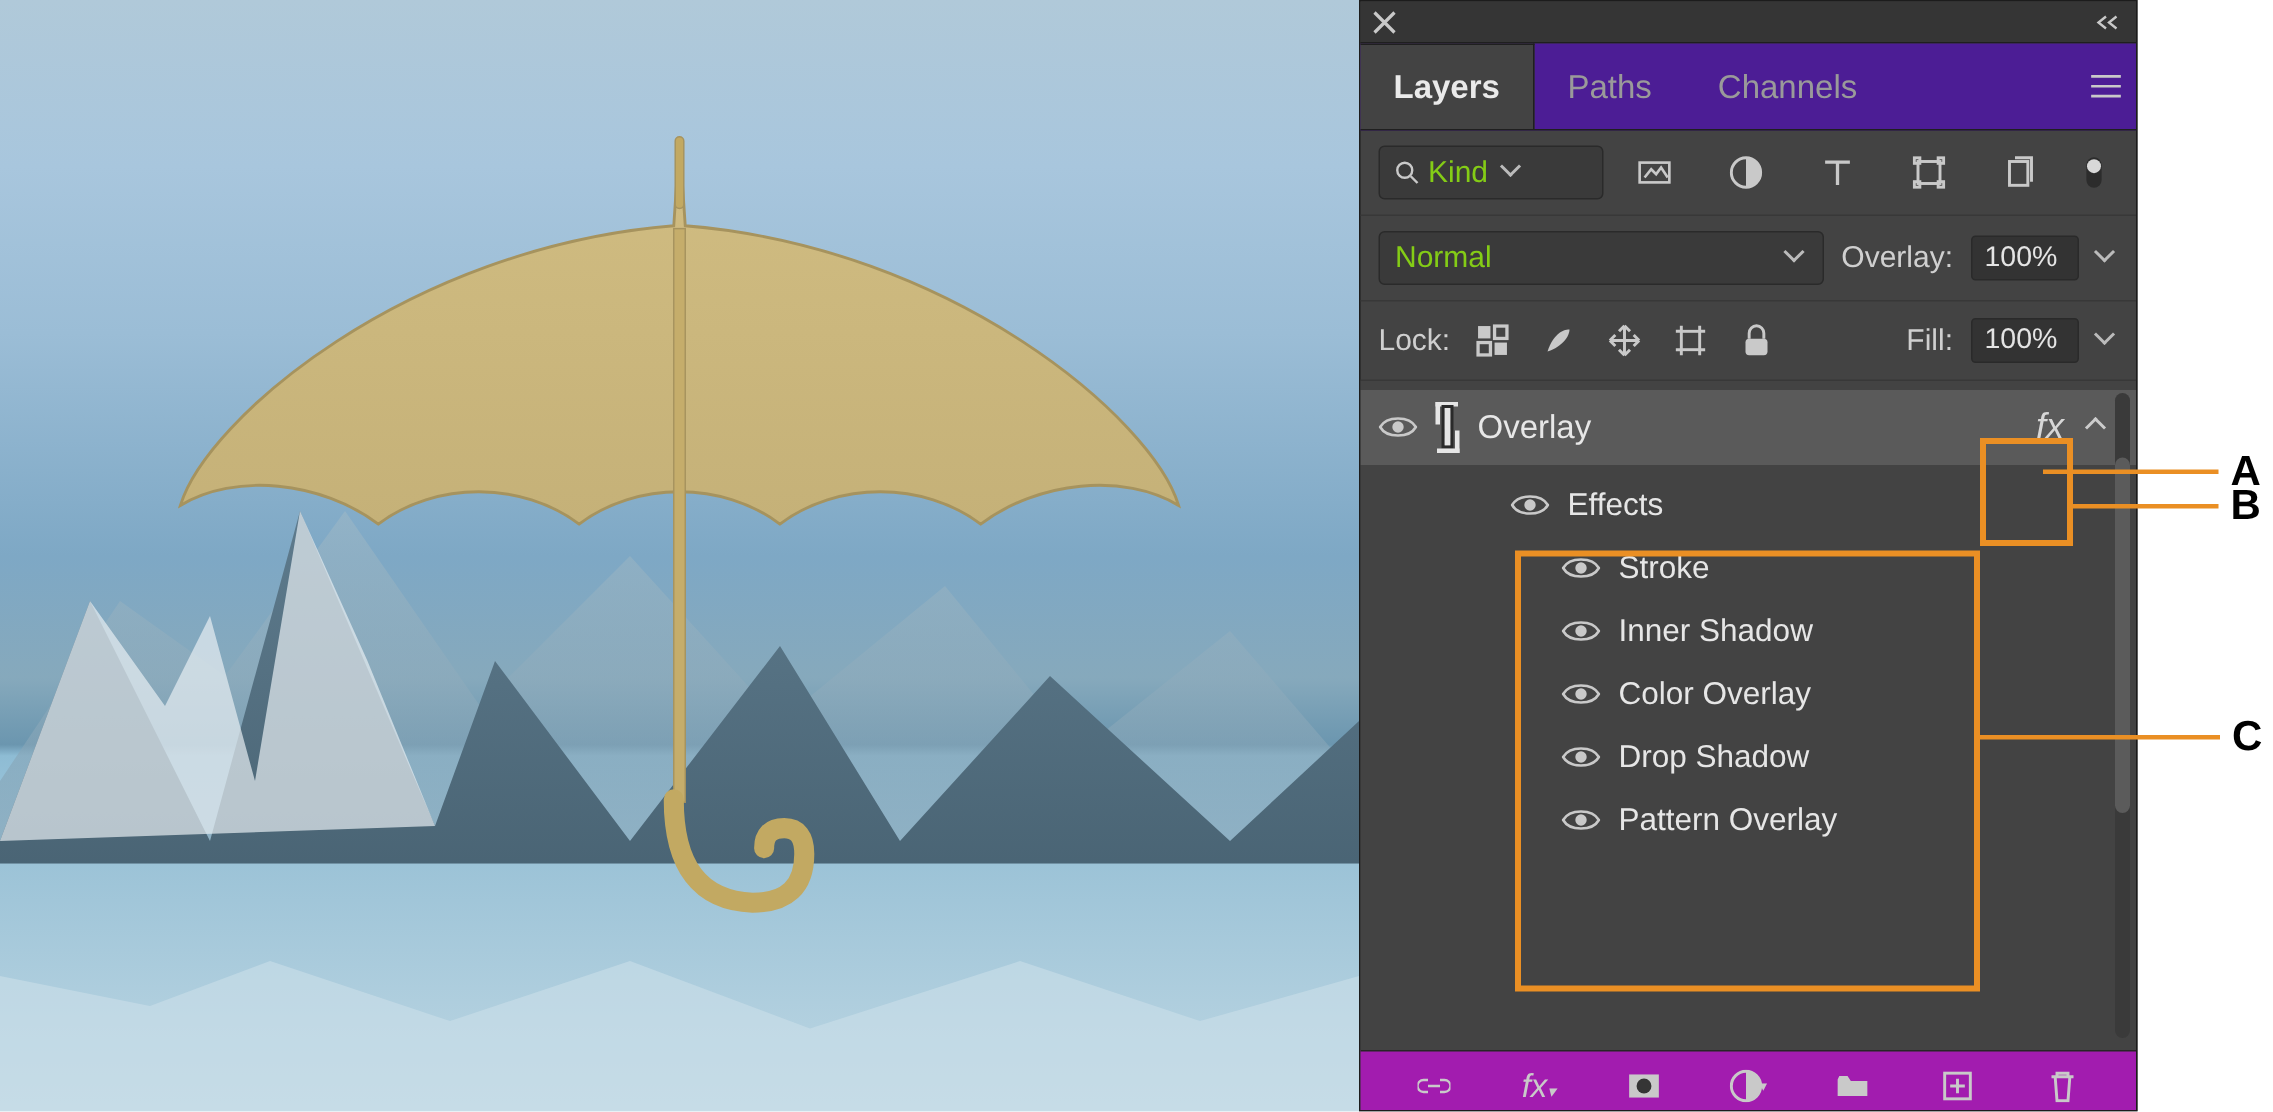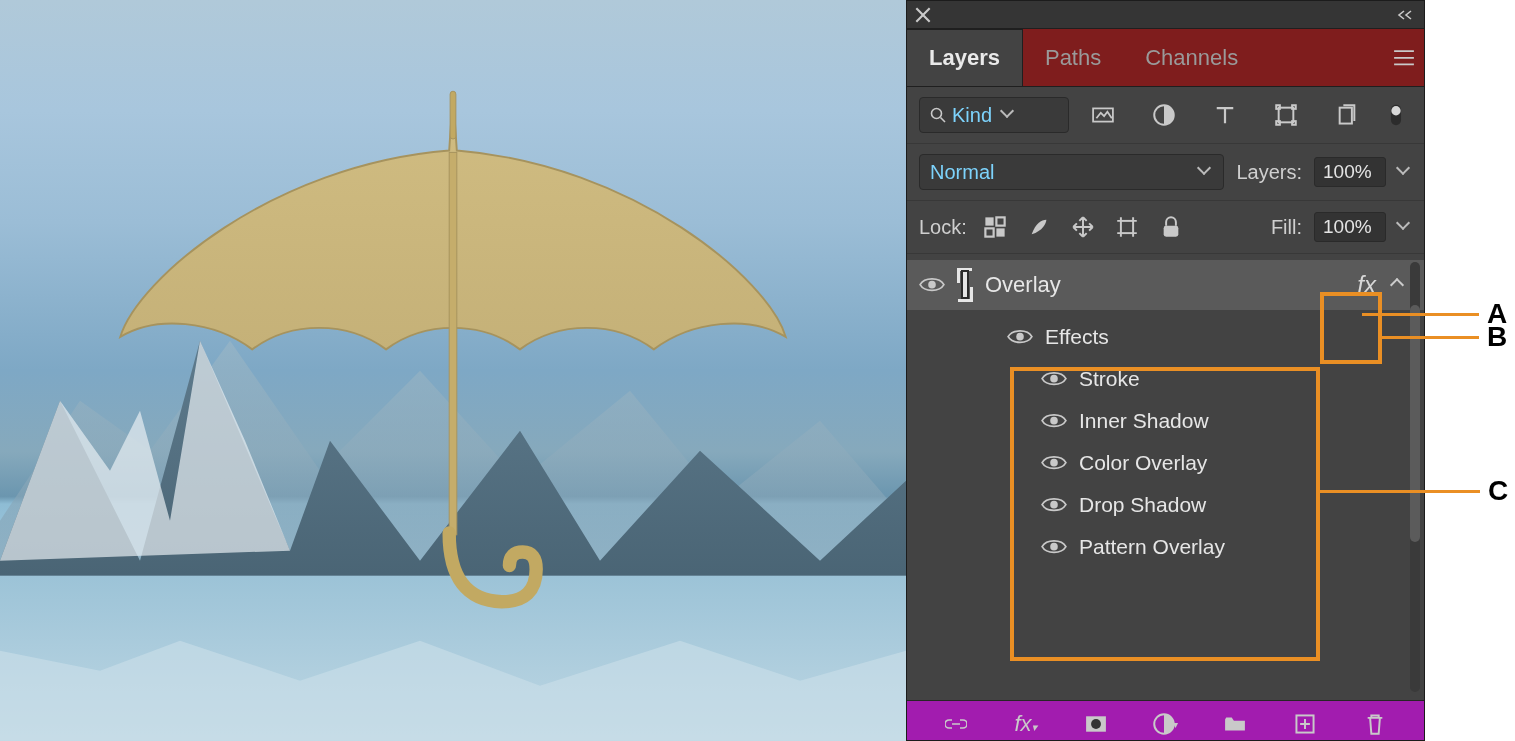--- a/index.html
+++ b/index.html
@@ -45,22 +45,22 @@
     display: flex; align-items: center; justify-content: space-between;
     height: 28px;
     background: #353535;
     border-bottom: 1px solid #1f1f1f;
     padding: 0 8px;
   }
   .titlebar .close { width: 16px; height:16px; display:flex; align-items:center; justify-content:center; cursor:pointer;}
   .titlebar .collapse { width: 20px; height:16px; display:flex; align-items:center; justify-content:center; cursor:pointer;}
 
   .tabs {
-    display: flex; align-items: center; height: 58px;
-    background: #7f1d1d;
+    display: flex; height: 58px;
+    background: #4c1d95;
     border-bottom: 1px solid #1f1f1f;
   }
   .tab {
     padding: 0 22px; height: 100%; display:flex; align-items:center;
     color: #9a9a9a; font-size: 22px; cursor:pointer;
   }
   .tab.active {
     background: #434343; color: #eaeaea; font-weight: 600;
     border-top: 1px solid #1f1f1f;
     border-right: 1px solid #1f1f1f;
@@ -73,21 +73,21 @@
     padding: 10px 12px;
     border-bottom: 1px solid #383838;
   }
   .select, .field {
     background: #3a3a3a;
     border: 1px solid #2a2a2a;
     border-radius: 4px;
     display: flex; align-items: center;
     padding: 4px 10px;
     height: 36px;
-    color: #7dd3fc;
+    color: #84cc16;
     font-size: 20px;
   }
   .select .chev { margin-left: 10px; }
   .chev-down {
     width: 14px; height: 14px; display:inline-block;
   }
   .chev-down::before {
     content:""; display:block; width:8px; height:8px;
     border-right:2px solid #bbb; border-bottom:2px solid #bbb;
     transform: rotate(45deg); margin-top:-2px;
@@ -318,21 +318,21 @@
           <circle cx="8" cy="8" r="5.5" fill="#d8d8d8"></circle>
         </svg>
     </span>
   </div>
 
   <div class="row">
     <div class="select" style="flex:1">
       <span>Normal</span>
       <span class="chev chev-down" style="margin-left:auto"></span>
     </div>
-    <span class="label">Layers:</span>
+    <span class="label">Overlay:</span>
     <div class="value-box"><span>100%</span></div>
     <span class="chev-down"></span>
   </div>
 
   <div class="row">
     <span class="label">Lock:</span>
     <span class="icon-btn">
         <svg viewBox="0 0 16 16">
           <rect x="1" y="1" width="6" height="6" class="fill"></rect>
           <rect x="9" y="1" width="6" height="6" class="stroke"></rect>

